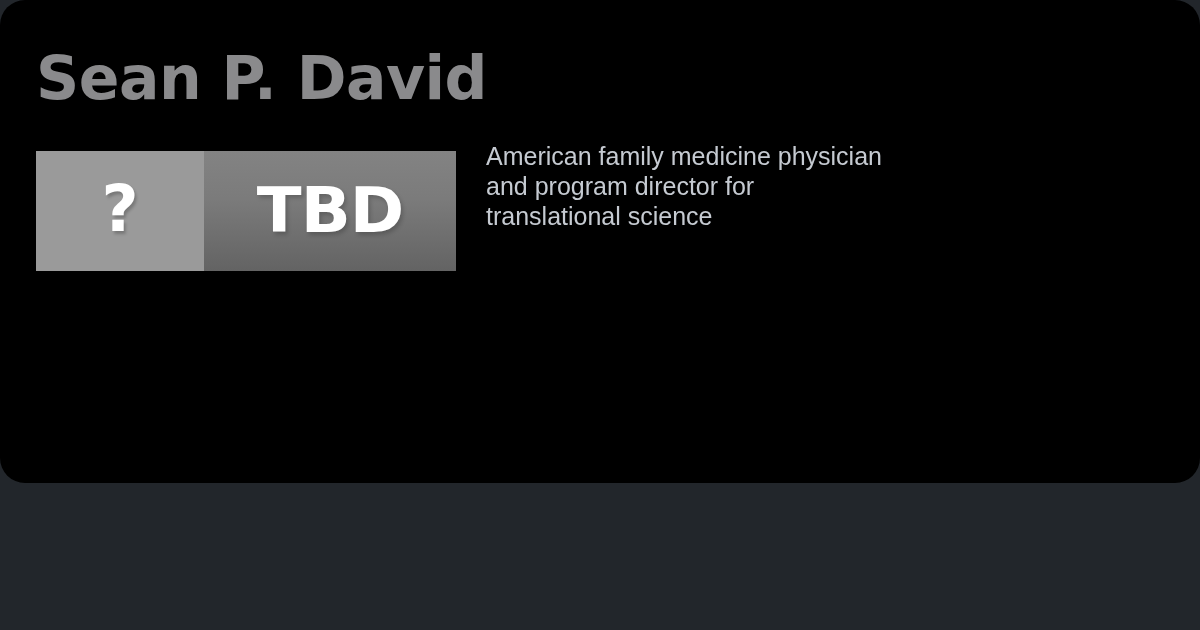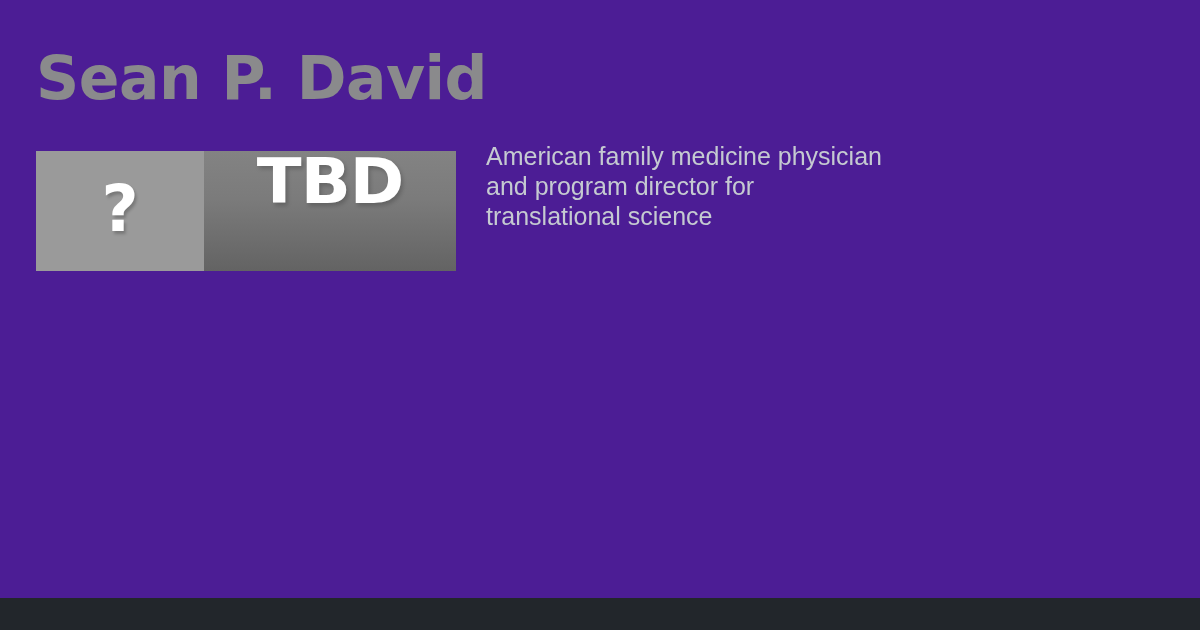--- a/index.html
+++ b/index.html
@@ -13,22 +13,23 @@
     height: 630px;
     background: #22262b;
     font-family: "Liberation Sans", sans-serif;
     overflow: hidden;
     position: relative;
   }
 
   .page {
     position: relative;
     width: 1200px;
-    height: 598px;
-    background: #4c1d95;
+    height: 483px;
+    background: #000000;
+    border-radius: 25px;
   }
 
   
   .page-title {
     position: absolute;
     left: 36px;
     top: 42px;
     margin: 0;
     font-family: "DejaVu Sans", sans-serif;
     font-size: 60px;
@@ -75,21 +76,21 @@
     color: #ffffff;
     text-shadow: 2px 3px 3px rgba(0, 0, 0, 0.22);
     transform: translateY(-2px);
   }
 
   .thumb-right {
     width: 252px;
     flex: 0 0 252px;
     background: linear-gradient(to bottom, #838383 0%, #7b7b7b 40%, #6c6c6c 78%, #636363 100%);
     display: flex;
-    align-items: flex-start;
+    align-items: center;
     justify-content: center;
   }
 
   .thumb-right .tbd {
     font-family: "DejaVu Sans", sans-serif;
     font-size: 62px;
     font-weight: 700;
     line-height: 1;
     letter-spacing: -1px;
     color: #ffffff;

